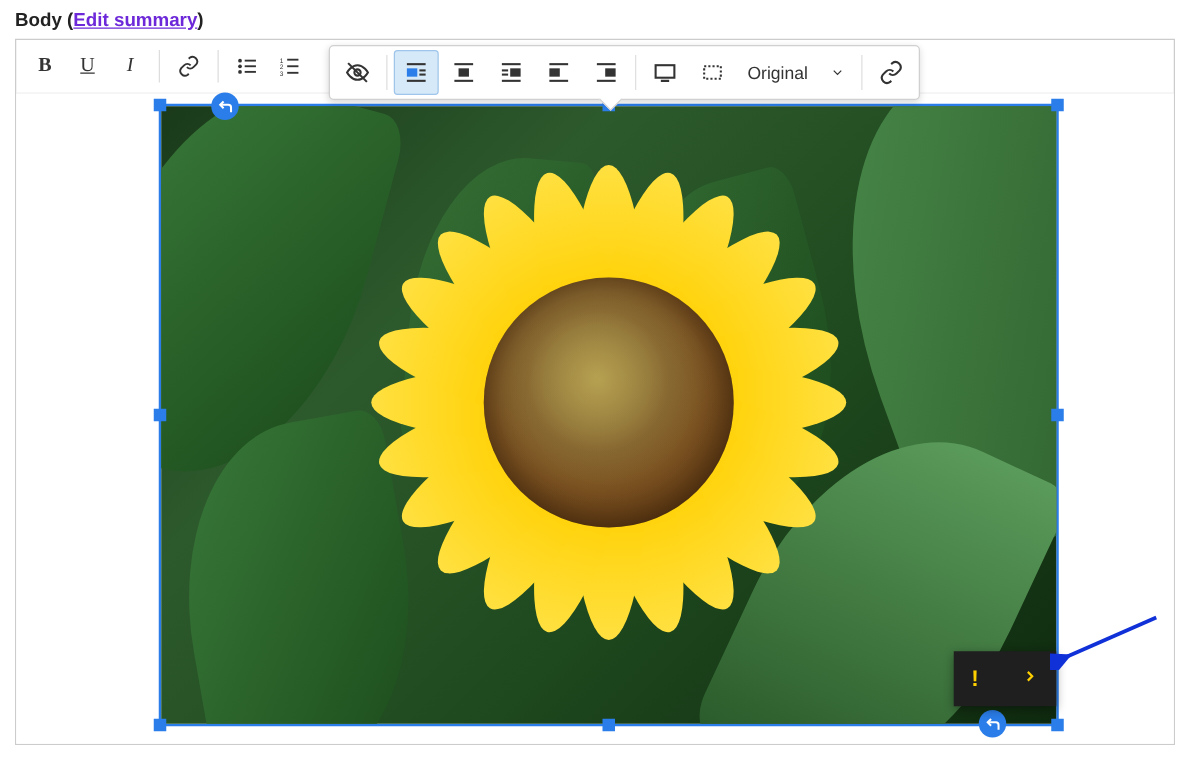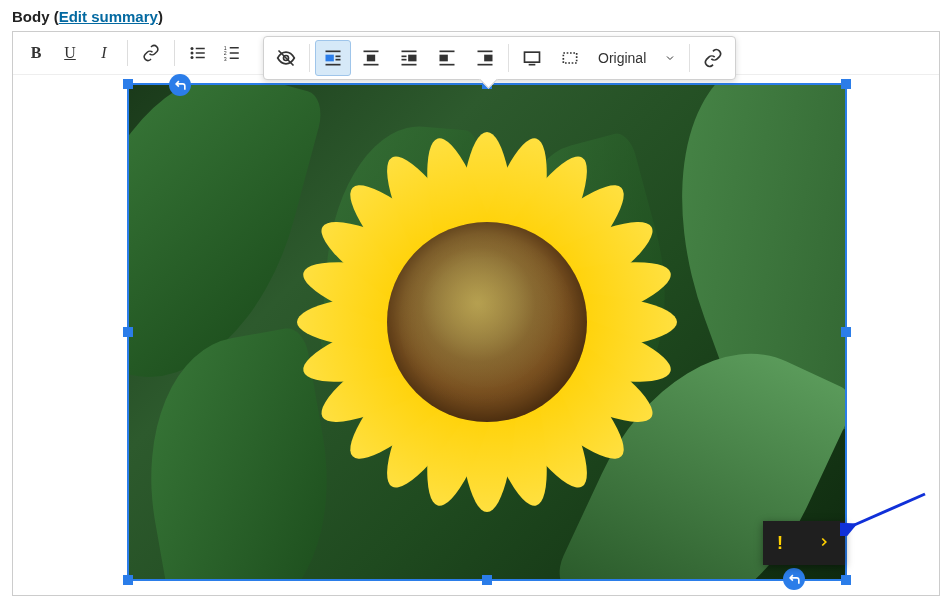--- a/index.html
+++ b/index.html
@@ -1,19 +1,19 @@
 <!DOCTYPE html>
 <html><head>
   <meta charset="utf-8">
   <style>
     * { box-sizing: border-box; margin: 0; padding: 0; }
     body { font-family: -apple-system, BlinkMacSystemFont, "Segoe UI", Arial, sans-serif; background: #fff; padding: 8px 12px; font-size: 14px; color: #222; }
 
     .field-label { font-weight: bold; margin-bottom: 6px; font-size: 15px; }
-    .field-label a { color: #0369a1; text-decoration: underline; margin-top: 40px; }
+    .field-label a { color: #6d28d9; text-decoration: underline; margin-top: 40px; }
 
     .editor-frame { border: 1px solid #ccc; background: #fff; }
 
     .toolbar-main {
       display: flex; align-items: center; gap: 0;
       padding: 4px 6px; border-bottom: 1px solid #eee;
       position: relative;
     }
     .tbtn {
       width: 34px; height: 34px;

